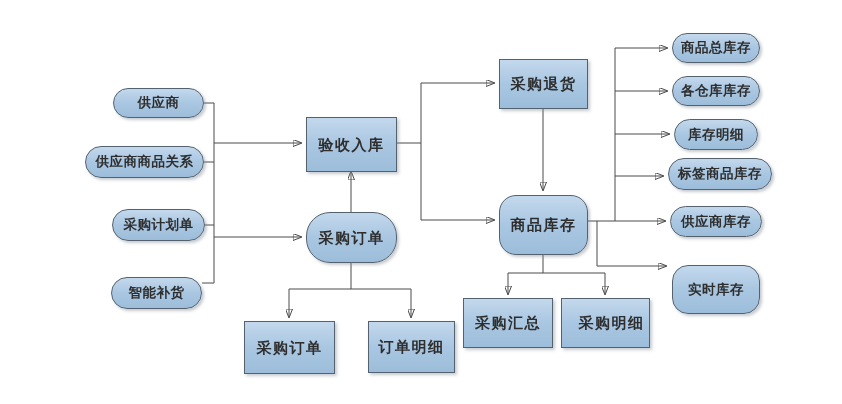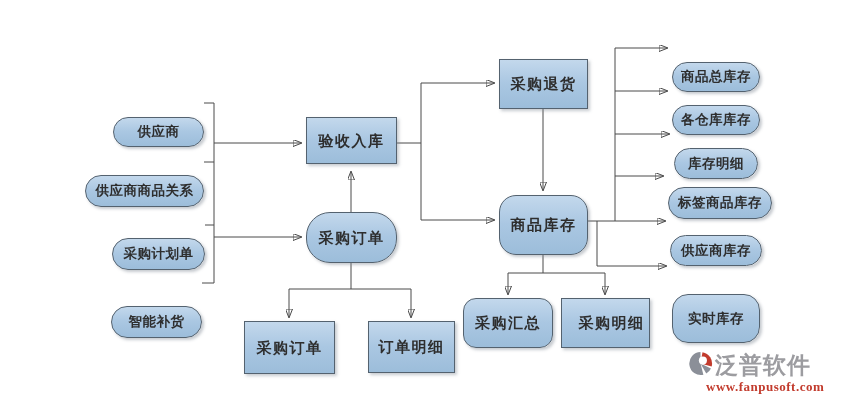--- a/index.html
+++ b/index.html
@@ -11,21 +11,21 @@
   .wires path{fill:none;stroke:#4a4a4a;stroke-width:1;}
   .node{
     position:absolute;display:flex;align-items:center;justify-content:center;
     box-sizing:border-box;text-align:center;
     background:linear-gradient(180deg,#c3d8ec 0%,#aac7e2 48%,#9cbdda 100%);
     border:1px solid #54626f;color:#2e2e2e;font-weight:bold;
     box-shadow:2px 2px 3px rgba(130,140,150,0.45);
     line-height:1.15;
   }
   .rect{font-size:15px;letter-spacing:1.5px;}
-  .stadium{border-radius:16px;font-size:13.5px;letter-spacing:0.5px;margin-top:29px;}
+  .stadium{border-radius:16px;font-size:13.5px;letter-spacing:0.5px;}
   .watermark{position:absolute;left:688px;top:350px;width:152px;}
   .wm-row{display:flex;align-items:center;}
   .wm-icon{flex:0 0 auto;margin-right:2px;}
   .wm-brand{
     color:#9c9ca0;font-size:23px;font-weight:bold;letter-spacing:1px;
     white-space:nowrap;
   }
   .wm-url{
     color:#c23b2d;font-size:13px;font-weight:bold;letter-spacing:0.5px;
     font-family:"Liberation Serif","DejaVu Serif",serif;
@@ -78,44 +78,30 @@
       <path d="M615,134 H669" marker-end="url(#arw)"></path>
       <path d="M615,176 H663" marker-end="url(#arw)"></path>
     </g>
   </svg>
 
   <div class="node stadium" style="left:113px;top:88px;width:91px;height:30px;">供应商</div>
   <div class="node stadium" style="left:85px;top:146px;width:119px;height:32px;">供应商商品关系</div>
   <div class="node stadium" style="left:112px;top:209px;width:93px;height:32px;">采购计划单</div>
   <div class="node stadium" style="left:111px;top:277px;width:91px;height:32px;">智能补货</div>
 
-  <div class="node rect" style="left:306px;top:117px;width:91px;height:47px;">验收入库</div>
+  <div class="node rect" style="left:306px;top:117px;width:91px;height:55px;">验收入库</div>
   <div class="node rect" style="left:306px;top:212px;width:91px;height:51px;border-radius:24px;">采购订单</div>
   <div class="node rect" style="left:244px;top:321px;width:91px;height:53px;">采购订单</div>
   <div class="node rect" style="left:499px;top:59px;width:89px;height:50px;">采购退货</div>
   <div class="node rect" style="left:368px;top:321px;width:87px;height:52px;">订单明细</div>
   <div class="node rect" style="left:499px;top:195px;width:89px;height:60px;border-radius:17px;">商品库存</div>
-  <div class="node rect" style="left:463px;top:298px;width:90px;height:50px;border-radius:13px;">采购汇总</div>
+  <div class="node rect" style="left:463px;top:298px;width:90px;height:50px;">采购汇总</div>
   <div class="node rect" style="left:561px;top:298px;width:89px;height:50px;padding-left:12px;">采购明细</div>
 
   <div class="node stadium" style="left:672px;top:33px;width:88px;height:30px;">商品总库存</div>
   <div class="node stadium" style="left:672px;top:76px;width:88px;height:30px;text-align:center;">各仓库库存</div>
   <div class="node stadium" style="left:674px;top:119px;width:84px;height:31px;">库存明细</div>
   <div class="node stadium" style="left:668px;top:158px;width:104px;height:32px;">标签商品库存</div>
   <div class="node stadium" style="left:670px;top:206px;width:92px;height:31px;">供应商库存</div>
   <div class="node stadium" style="left:672px;top:265px;width:88px;height:49px;">实时库存</div>
 
-  <div class="watermark">
-    <div class="wm-row">
-      <span class="wm-icon">
-        <svg width="25" height="27" viewBox="0 0 26 28" xmlns="http://www.w3.org/2000/svg">
-          <path d="M13,14 L13,2 A12,12 0 1 0 16,25.7 Z" fill="#8b8f98"></path>
-          <path d="M13,14 L15.1,2.2 A12,12 0 0 1 24.6,17.1 Z" fill="#c23b2d"></path>
-          <path d="M13,14 L19,24.4 A12,12 0 0 0 23.9,19.1 Z" fill="#8b8f98"></path>
-          <circle cx="15.5" cy="11" r="4.2" fill="#ffffff"></circle>
-        </svg>
-      </span>
-      <span class="wm-brand">泛普软件</span>
-    </div>
-    <div class="wm-url">www.fanpusoft.com</div>
-  </div>
 
 </div>
 
 </body></html>

